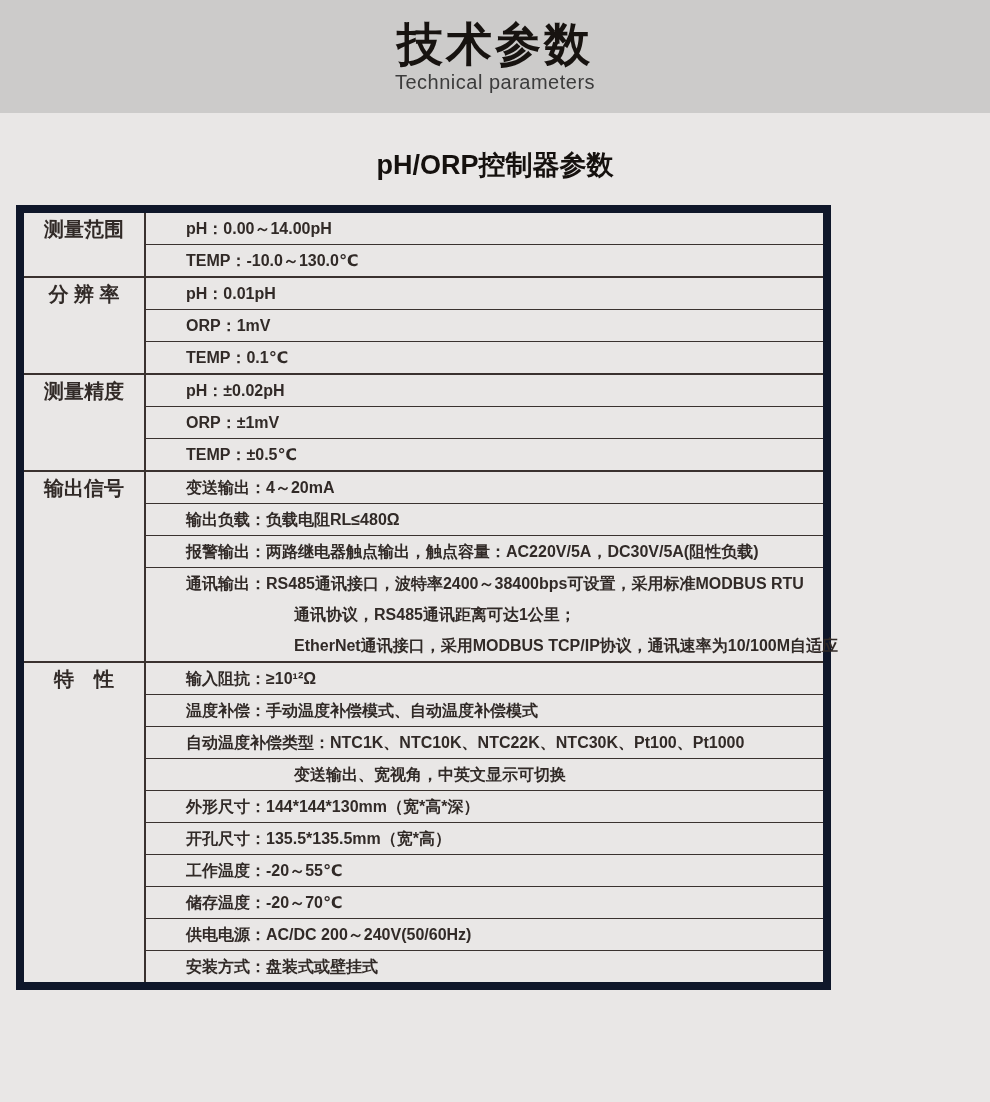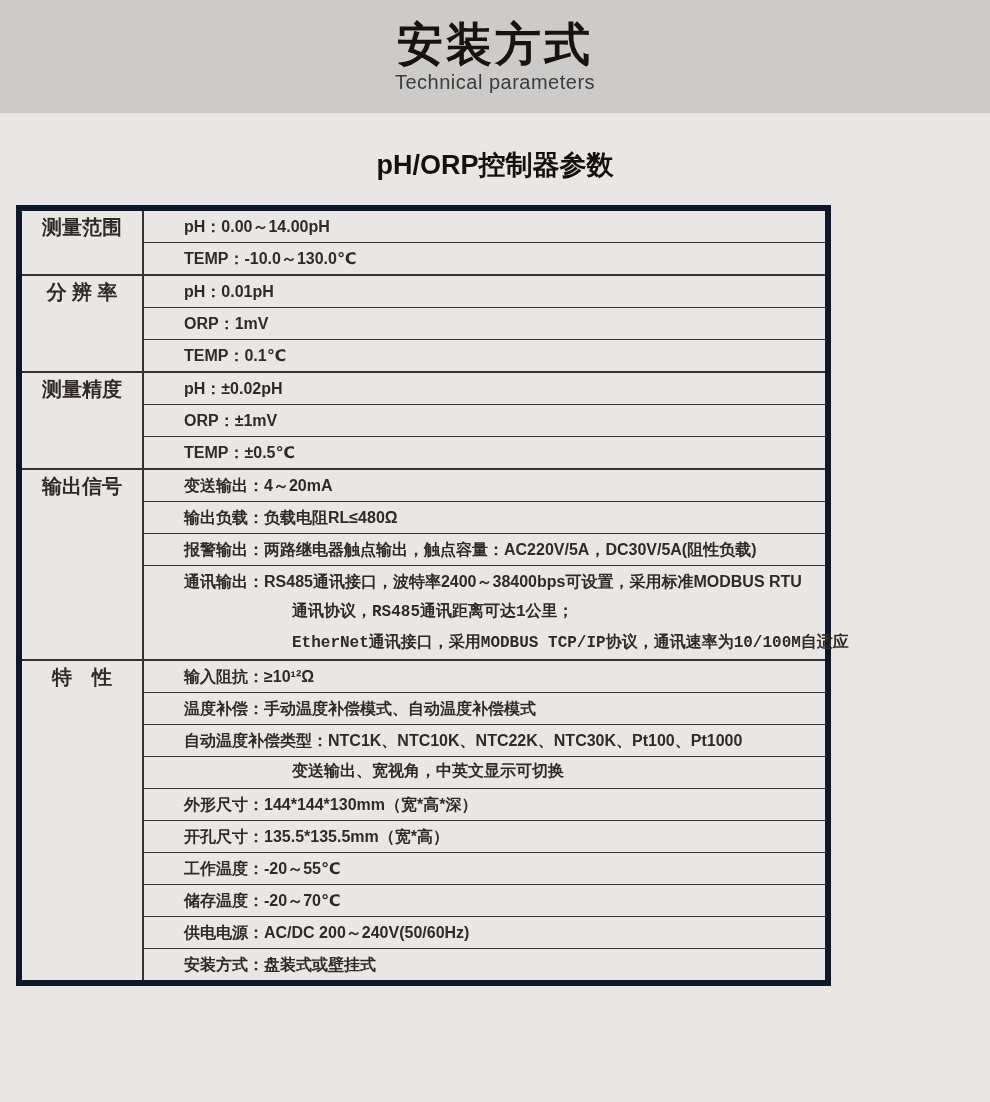--- a/index.html
+++ b/index.html
@@ -33,21 +33,21 @@
     text-align: center;
     font-size: 27px;
     font-weight: bold;
     padding-top: 36px;
     line-height: 32px;
     color: #15110e;
   }
   .params-table {
     width: 815px;
     margin: 24px 15px 0 16px;
-    border: 6px solid #0f172a;
+    border: 8px solid #0f172a;
     background: #e9e7e6;
   }
   .group {
     display: flex;
     border-bottom: 2px solid #3a322f;
   }
   .group:last-child { border-bottom: none; }
   .label-cell {
     flex: 0 0 122px;
     width: 122px;
@@ -63,27 +63,27 @@
   .vrow:last-child { border-bottom: none; }
   .line {
     height: 31px;
     line-height: 31px;
     font-size: 16px;
     font-weight: 600;
     padding-left: 12px;
     white-space: nowrap;
     margin-left: 28px;
   }
-  .line.cont { padding-left: 120px; font-family: Liberation Mono, monospace; }
+  .line.cont { padding-left: 120px; }
 </style>
 </head>
 <body>
 
 <div class="banner">
-  <div class="banner-title">安装方式</div>
+  <div class="banner-title">技术参数</div>
   <div class="banner-subtitle">Technical parameters</div>
 </div>
 
 <div class="section-title">pH/ORP控制器参数</div>
 
 <div class="params-table">
 
   <div class="group">
     <div class="label-cell">测量范围</div>
     <div class="value-col">

